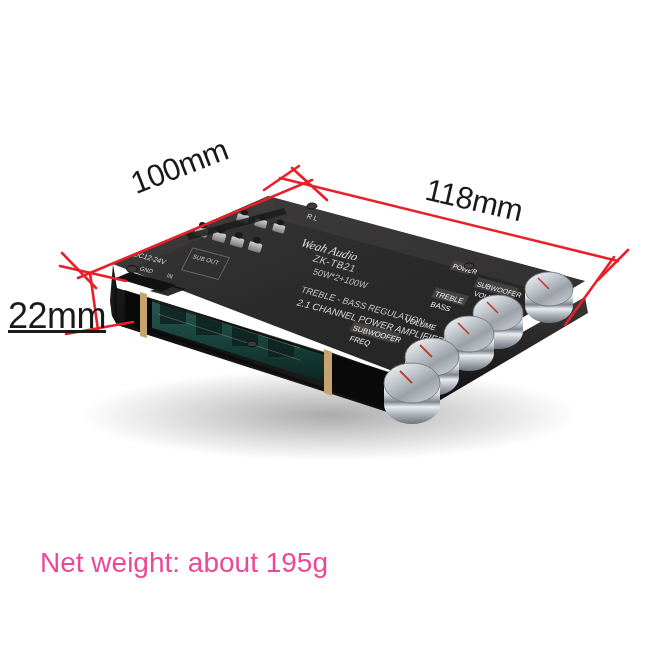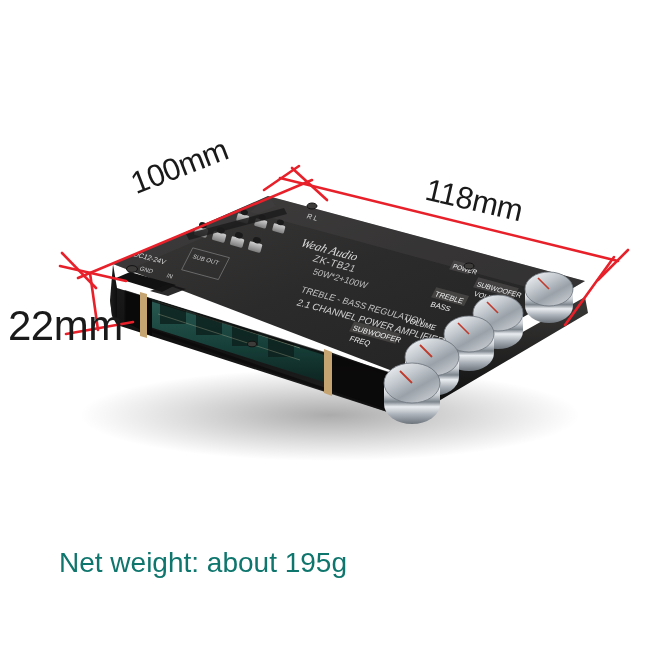--- a/index.html
+++ b/index.html
@@ -34,31 +34,32 @@
     transform: rotate(-21deg);
     transform-origin: left top;
   }
   #dim-118 {
     left: 430px; top: 172px;
     font-size: 31px;
     transform: rotate(13deg);
     transform-origin: left top;
   }
   #dim-22 {
-    left: 8px; top: 302px;
-    font-size: 42px;
+    left: 8px; top: 295px;
+    font-size: 36px;
+    text-decoration: underline;
   }
 
   
   #caption {
     position: absolute;
-    left: 59px;
+    left: 40px;
     top: 547px;
     font-size: 28px;
-    color: #0f766e;
+    color: #ec4899;
     font-family: "Liberation Sans", sans-serif;
     white-space: nowrap;
     letter-spacing: 0px;
   }
 
   
   #photo, #dimlines {
     position: absolute;
     left: 0; top: 0;
     width: 655px;

